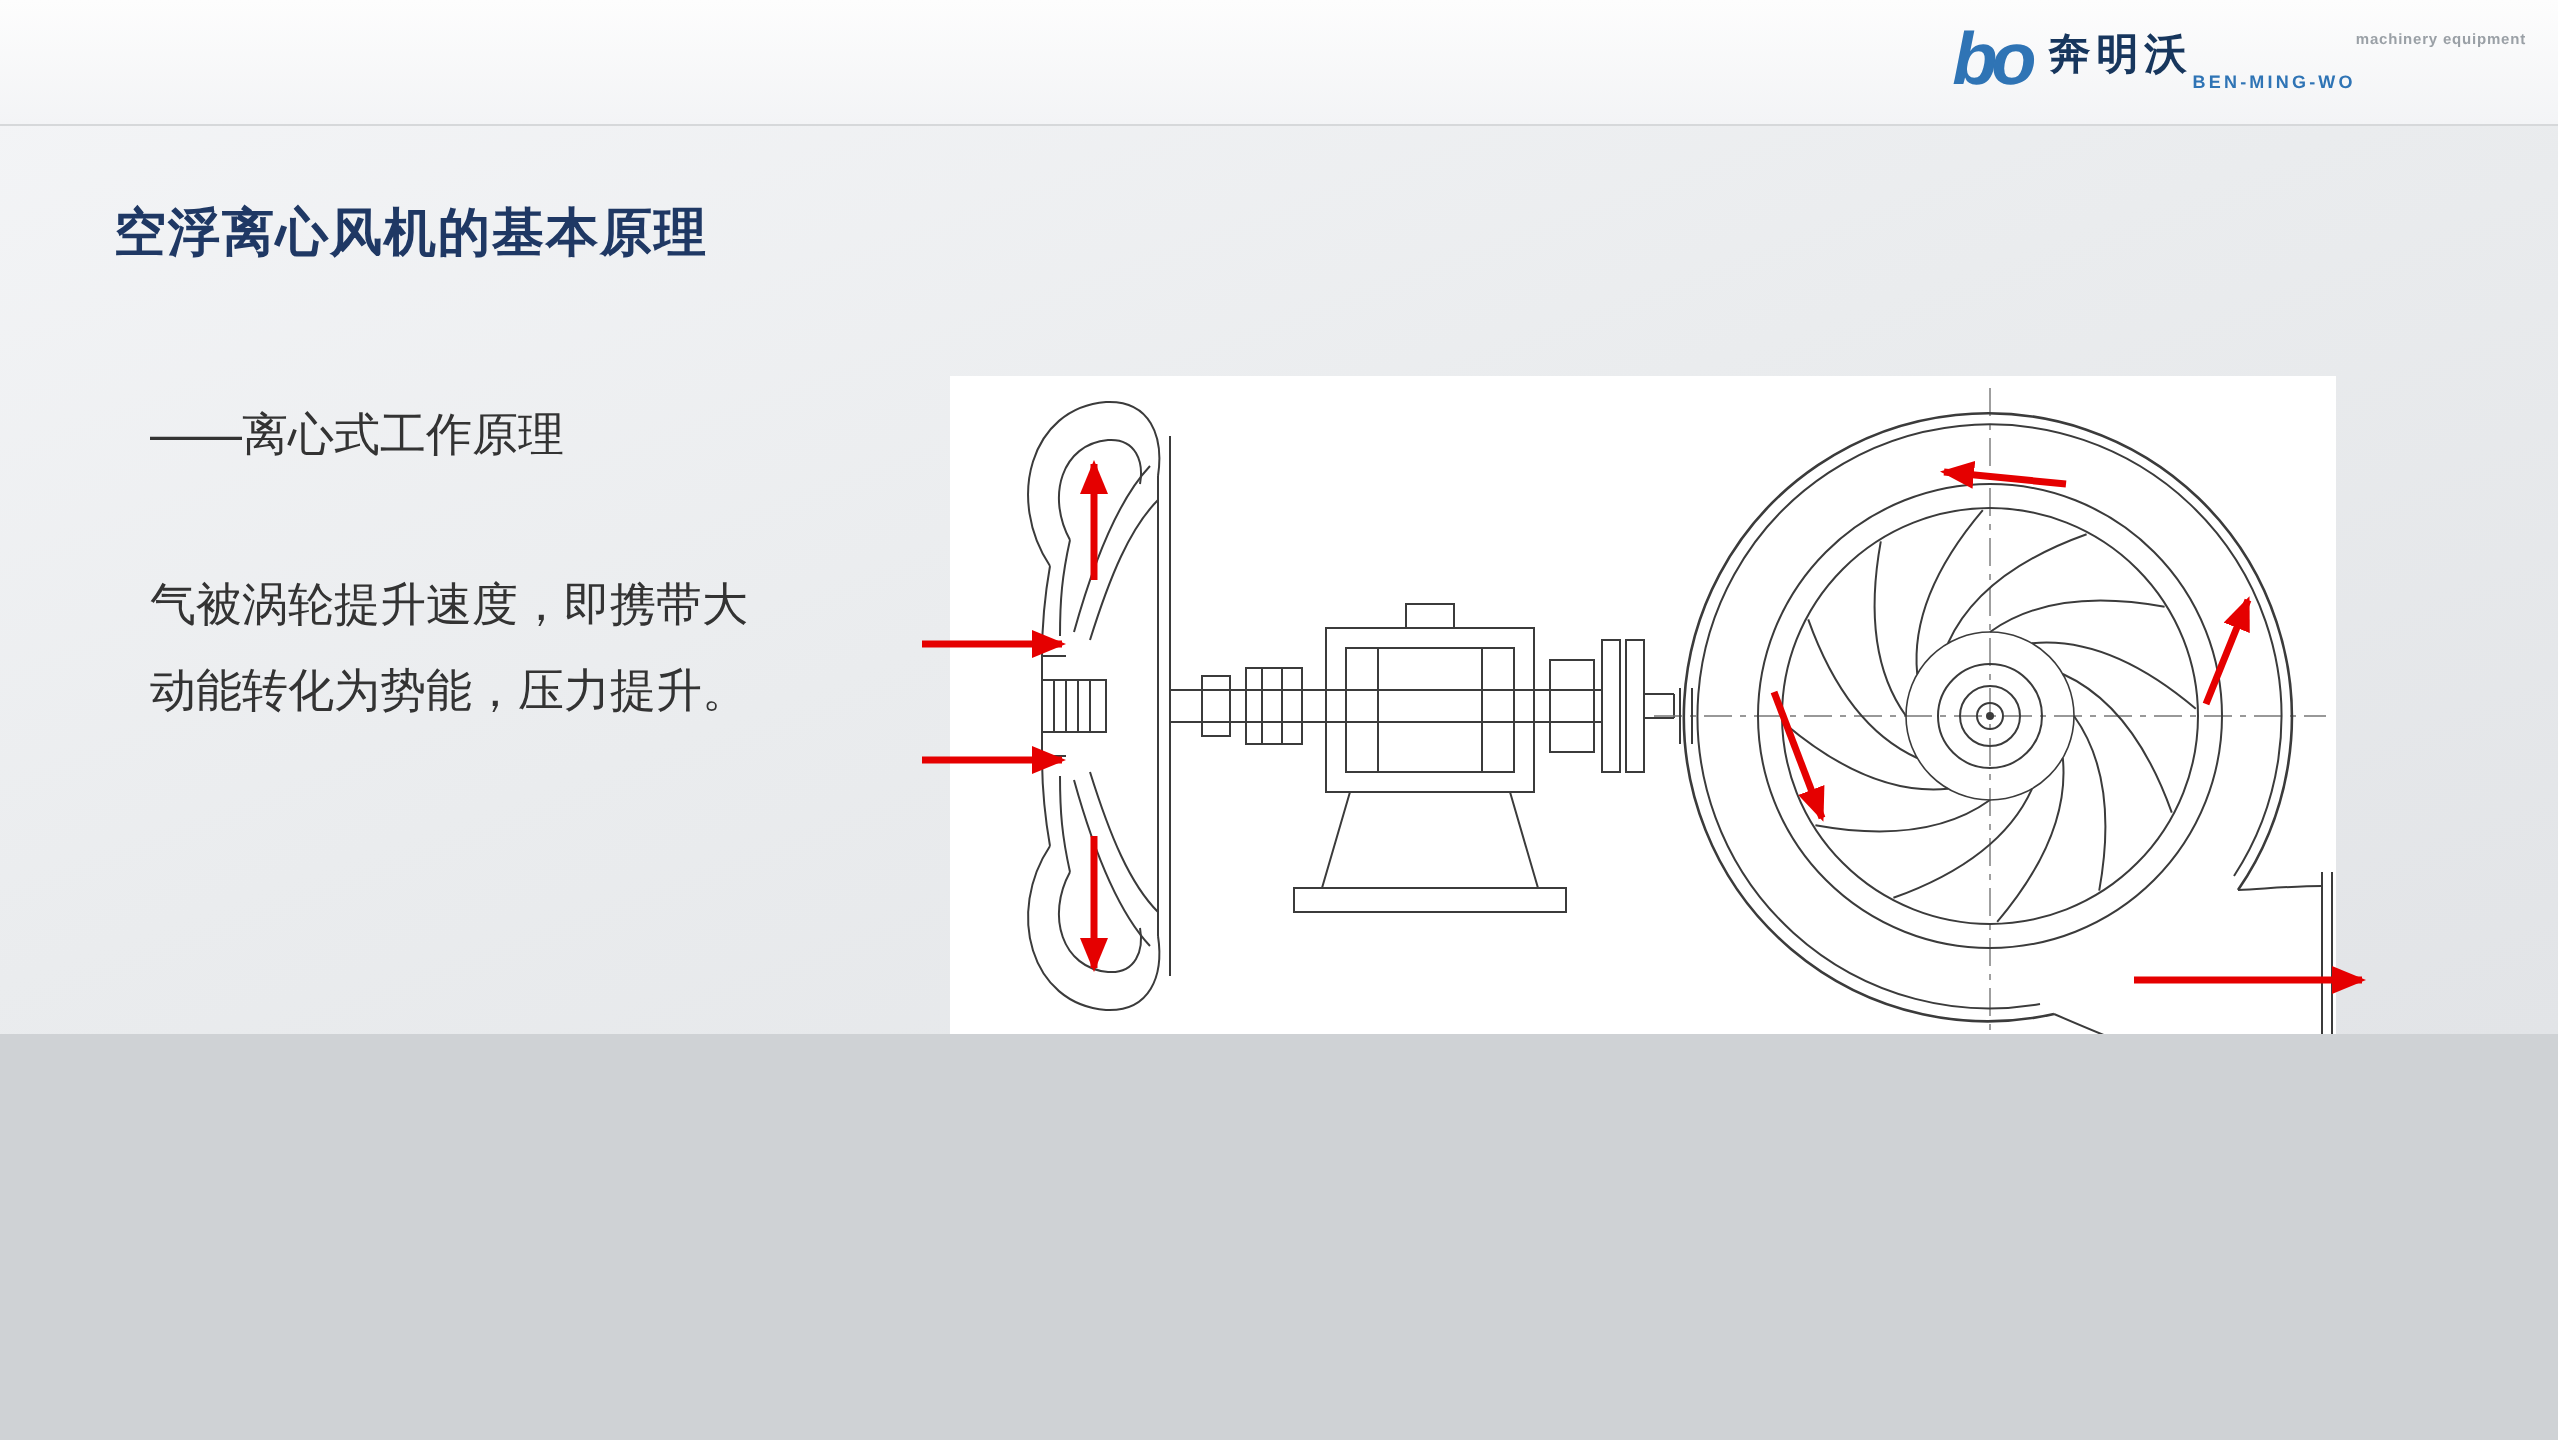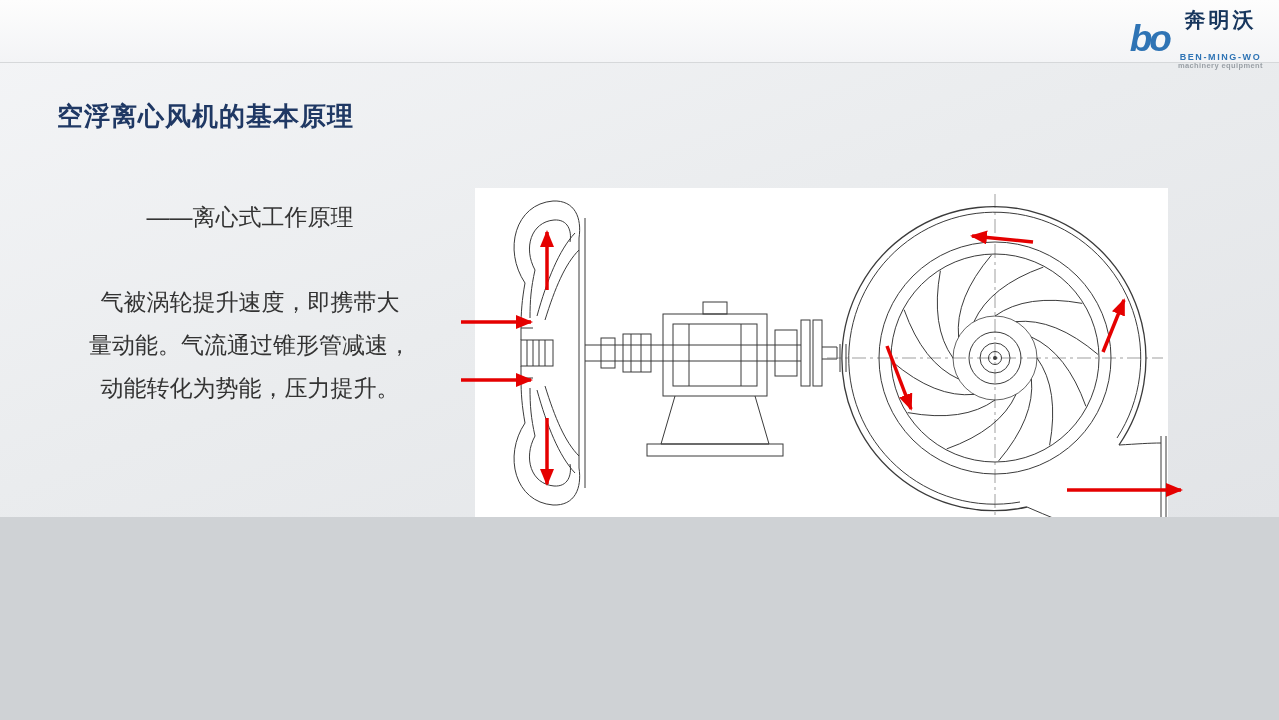--- a/index.html
+++ b/index.html
@@ -5,29 +5,29 @@
   html,body{margin:0;padding:0;overflow:hidden;}
   body{font-family:"Liberation Sans","DejaVu Sans",sans-serif;background:#cfd2d5;}
   .slide{position:relative;width:1279px;height:517px;overflow:hidden;
          background:linear-gradient(160deg,#f4f5f7 0%,#eaecee 50%,#e2e4e7 100%);}
   
   .header{position:absolute;top:0;left:0;right:0;height:62px;
           background:linear-gradient(#fdfdfd,#f3f4f6);border-bottom:1px solid #d6d8da;}
   .logo{position:absolute;top:6px;right:16px;display:flex;align-items:center;gap:9px;}
   .logo-mark{font-size:37px;font-weight:bold;font-style:italic;color:#2f74b5;
              letter-spacing:-3px;line-height:48px;}
-  .logo-text{display:flex;flex-direction:column;line-height:1.15;padding-top:2px;text-align:center;}
+  .logo-text{display:flex;line-height:1.15;padding-top:2px;}
   .logo-cn{font-size:21px;font-weight:bold;color:#17365d;letter-spacing:3px;}
   .logo-en{font-size:9px;font-weight:bold;color:#2f74b5;letter-spacing:1.6px;margin-top:20px;}
   .logo-tag{font-size:7.5px;color:#9aa0a6;letter-spacing:.4px;font-weight:bold;}
   
   .title{position:absolute;left:57px;top:82px;font-size:26px;font-weight:bold;
          color:#1f3864;letter-spacing:1px;}
   
-  .text-col{position:absolute;left:75px;top:196px;width:350px;font-size:23px;color:#333;text-align:center;}
+  .text-col{position:absolute;left:75px;top:196px;width:350px;font-size:23px;color:#333;}
   .t-line{line-height:43px;white-space:nowrap;}
   .t-lead{margin-bottom:42px;}
   
   .figure{position:absolute;left:475px;top:188px;width:693px;height:365px;background:#ffffff;}
   .figure svg{display:block;overflow:visible;}
   
   .footer-line{position:absolute;left:0;right:0;top:681px;height:2px;background:#2e74b5;}
   .page-num{position:absolute;top:685px;left:0;right:0;text-align:center;
             font-size:14px;color:#8a8f94;}
   .company{position:absolute;top:684px;right:12px;font-size:12.5px;font-weight:bold;color:#141414;}
@@ -46,21 +46,20 @@
         <span class="logo-tag">machinery equipment</span>
       </span>
     </div>
   </div>
 
   <h1 class="title">空浮离心风机的基本原理</h1>
 
   <div class="text-col">
     <div class="t-line t-lead">——离心式工作原理</div>
     <div class="t-line">气被涡轮提升速度，即携带大</div>
-    <div class="t-line">量动能。气流通过锥形管减速，</div>
     <div class="t-line">动能转化为势能，压力提升。</div>
   </div>
 
   <div class="figure">
     <svg width="693" height="365" viewBox="0 0 693 365">
       <defs>
         <marker id="arr" markerUnits="userSpaceOnUse" markerWidth="18" markerHeight="14" refX="15" refY="7" orient="auto">
           <path d="M0,0 L17,7 L0,14 Z" fill="#e50000"></path>
         </marker>
       </defs>

